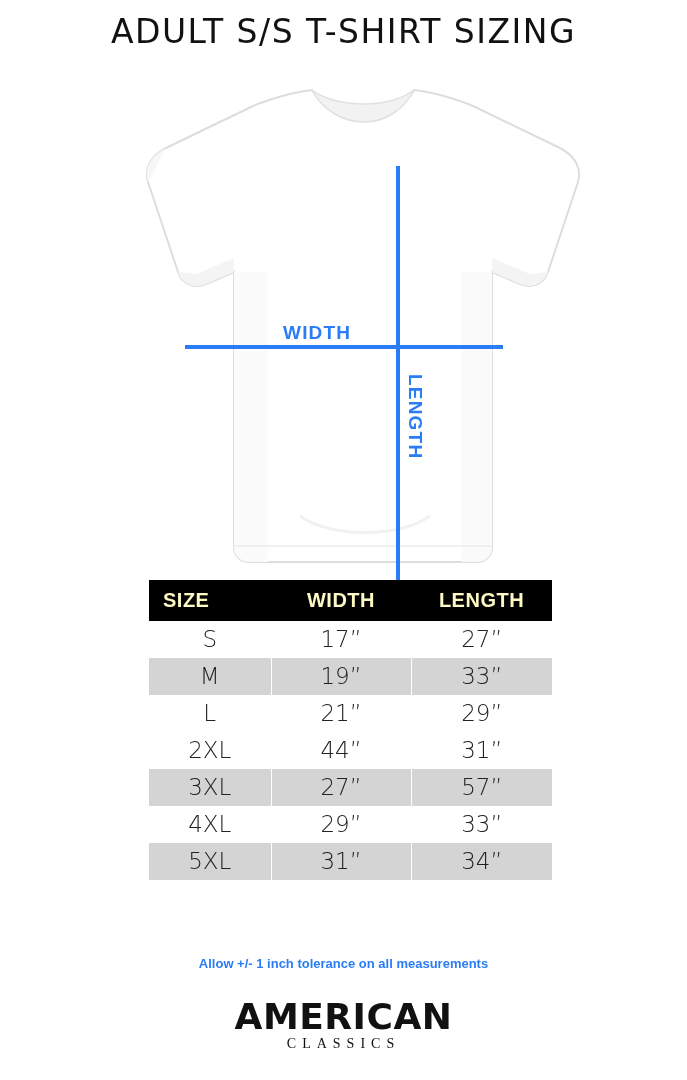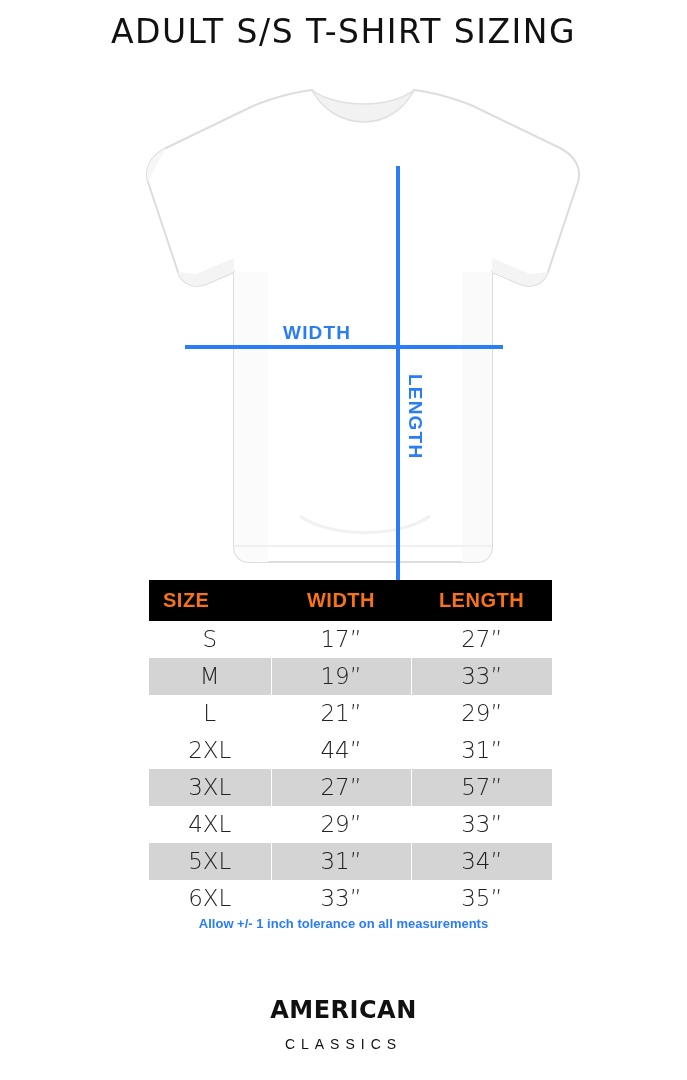--- a/index.html
+++ b/index.html
@@ -92,21 +92,21 @@
     left: 149px;
     width: 389px;
   }
   table.size-table {
     border-collapse: collapse;
     width: 389px;
     table-layout: fixed;
   }
   table.size-table th {
     background: #000000;
-    color: #f97316;
+    color: #fef9c3;
     font-size: 20px;
     font-weight: bold;
     letter-spacing: 0.5px;
     padding: 9px 0 9px 0;
     font-family: "Liberation Sans", sans-serif;
   }
   table.size-table th.c-size { text-align: left; padding-left: 14px; width: 108px; }
   table.size-table th.c-width { text-align: center; width: 140px; }
   table.size-table th.c-length { text-align: center; width: 141px; }
 
@@ -118,52 +118,52 @@
     font-family: "DejaVu Sans", sans-serif;
     font-weight: 300;
     border-right: 1px solid #ffffff;
   }
   table.size-table td:last-child { border-right: none; }
   tr.row-odd td { background: #ffffff; }
   tr.row-even td { background: #d4d4d4; }
 
   .tolerance {
     position: absolute;
-    top: 916px;
+    top: 956px;
     left: 0;
     width: 687px;
     text-align: center;
     font-size: 13px;
     font-weight: bold;
     color: #2a7cf7;
     font-family: "Liberation Sans", sans-serif;
   }
 
   .brand {
     position: absolute;
     top: 996px;
     left: 0;
     width: 687px;
     text-align: center;
-    font-size: 24px;
+    font-size: 36px;
     letter-spacing: 0.5px;
     color: #111111;
     font-family: "DejaVu Sans", sans-serif;
     font-weight: 700;
   }
   .brand-sub {
     position: absolute;
     top: 1036px;
     left: 0;
     width: 687px;
     text-align: center;
     font-size: 14px;
     letter-spacing: 6px;
     color: #111111;
-    font-family: Liberation Sans, sans-serif;
+    font-family: Liberation Serif, serif;
   }
 </style>
 </head>
 <body>
 
 <div class="title">ADULT S/S T-SHIRT SIZING</div>
 
 <div class="shirt-area">
   <svg class="shirt-svg" width="687" height="500" viewBox="0 0 687 500">
 
@@ -247,24 +247,19 @@
       <tr class="row-odd">
         <td>4XL</td>
         <td>29”</td>
         <td>33”</td>
       </tr>
       <tr class="row-even">
         <td>5XL</td>
         <td>31”</td>
         <td>34”</td>
       </tr>
-      <tr class="row-odd">
-        <td>6XL</td>
-        <td>33”</td>
-        <td>35”</td>
-      </tr>
     </tbody>
   </table>
 </div>
 
 <div class="tolerance">Allow +/- 1 inch tolerance on all measurements</div>
 <div class="brand">AMERICAN</div>
 <div class="brand-sub">CLASSICS</div>
 
 </body></html>

